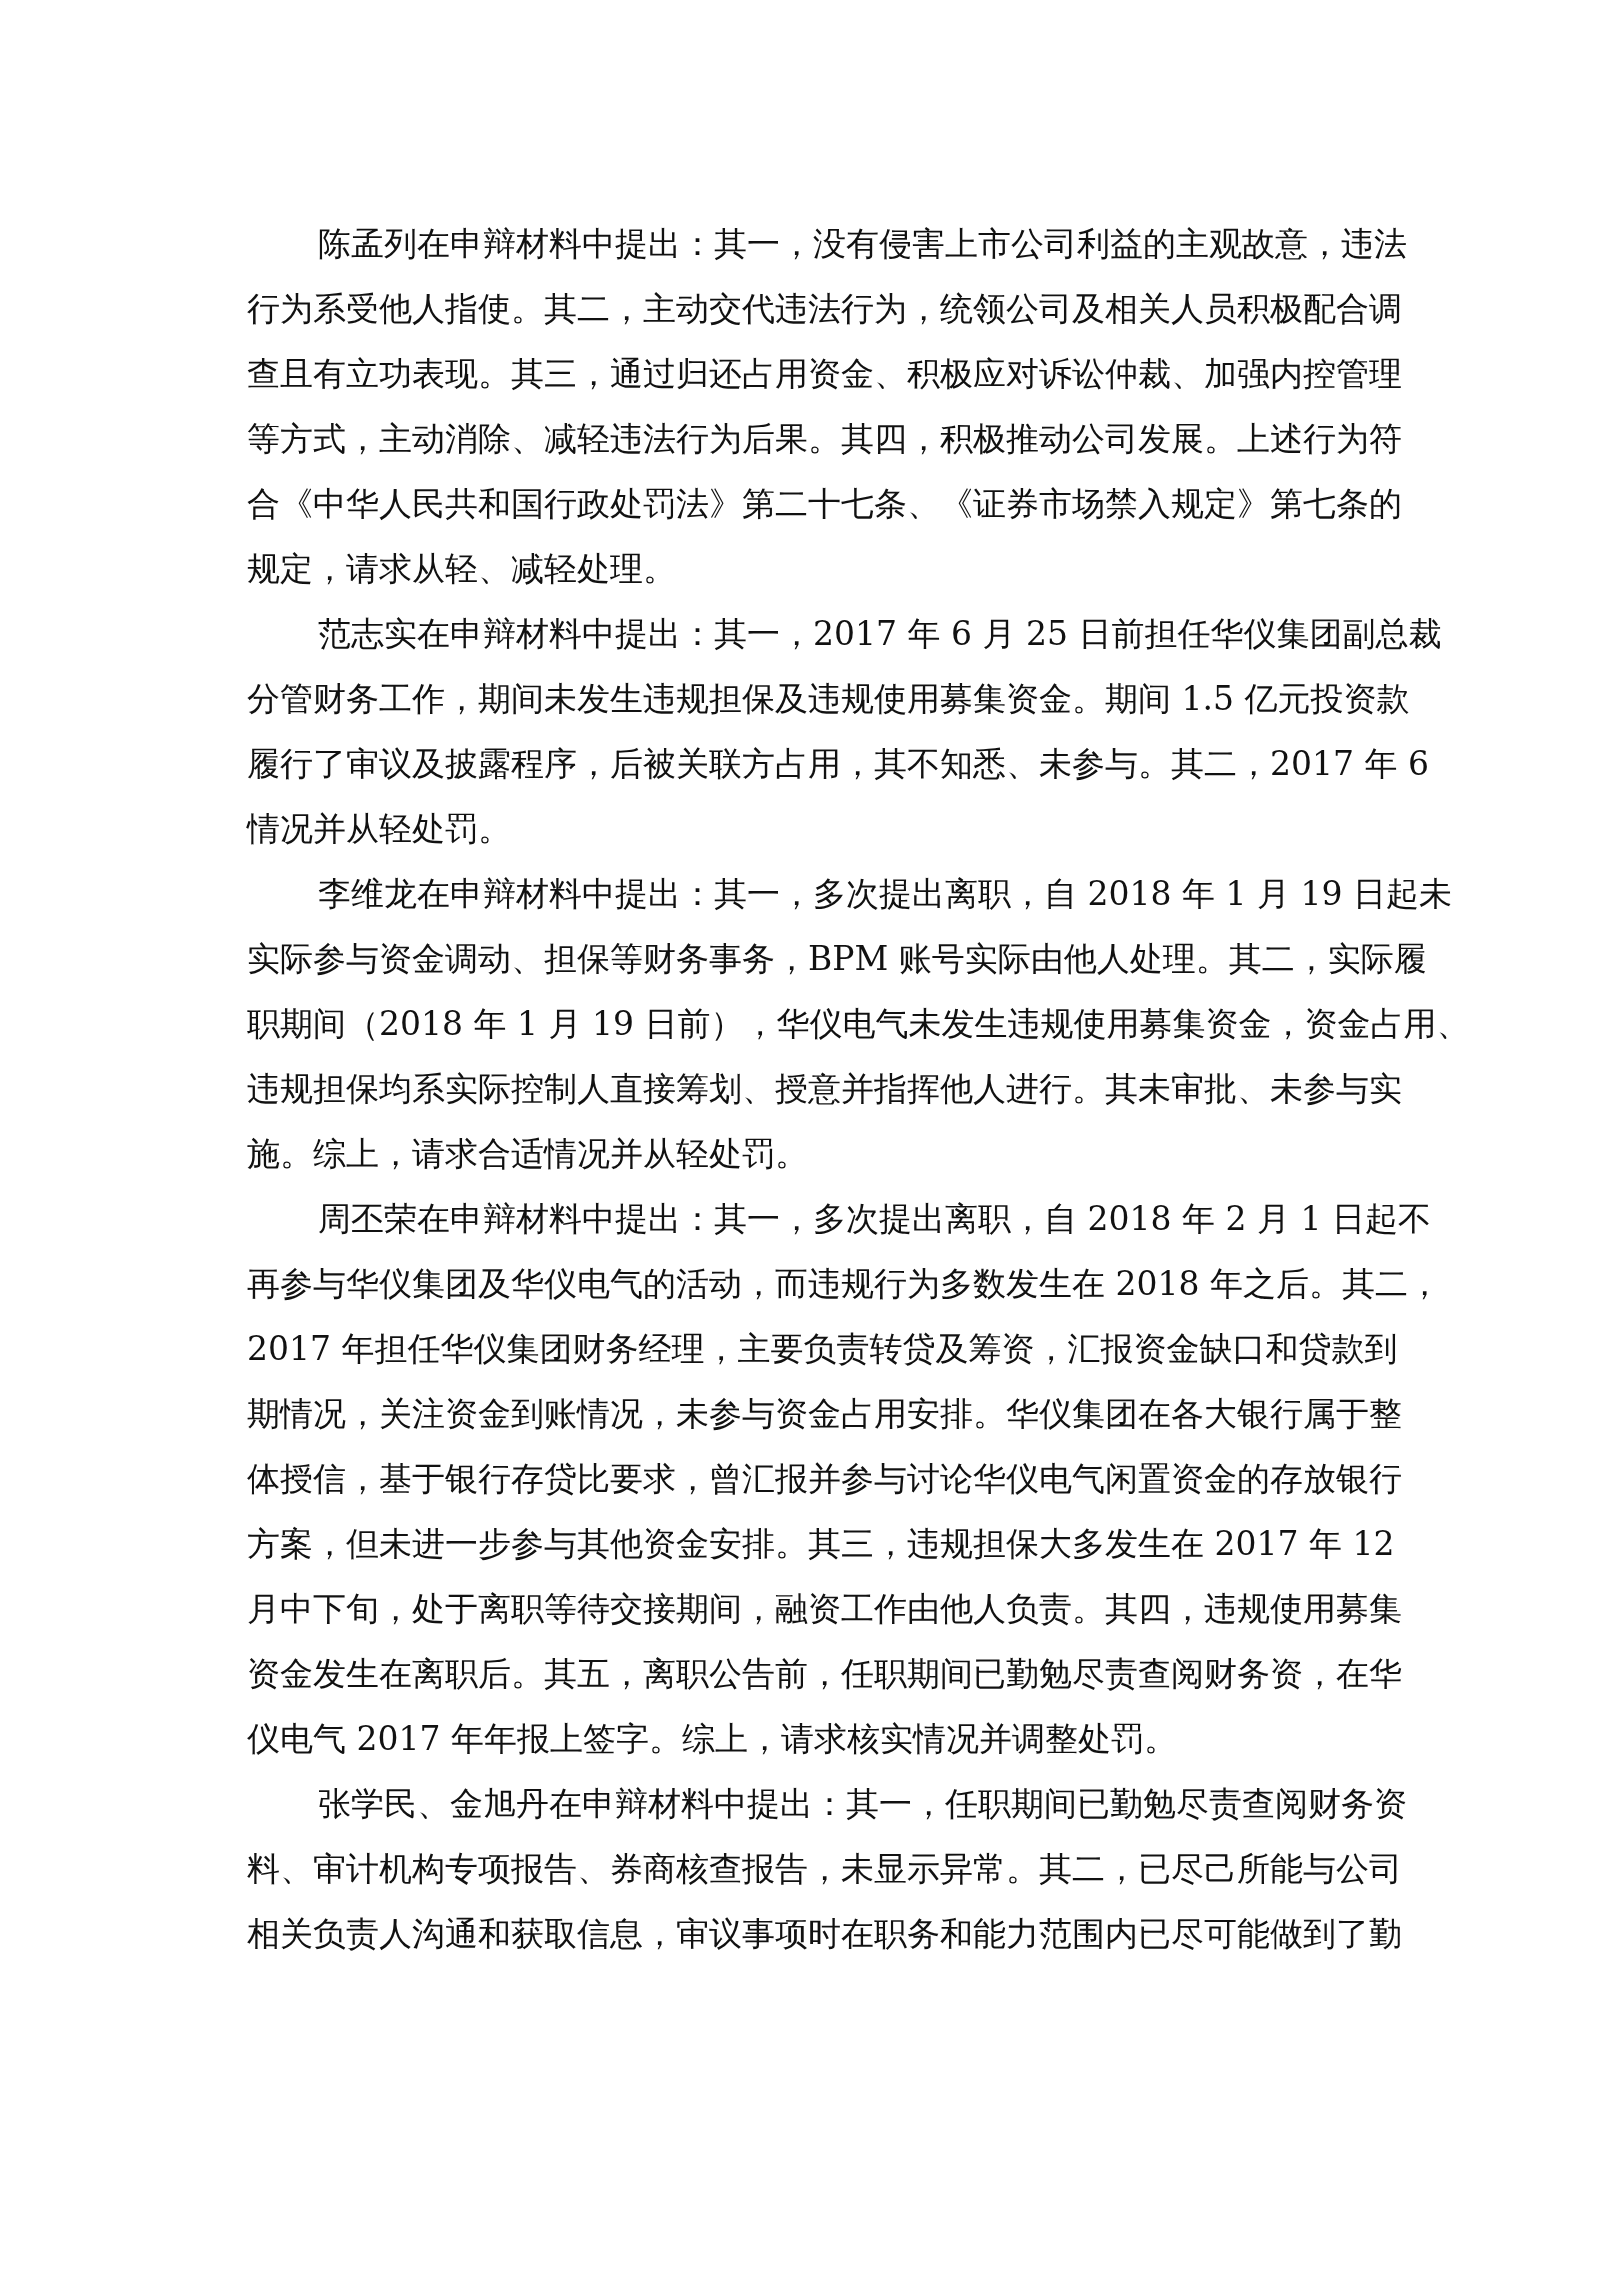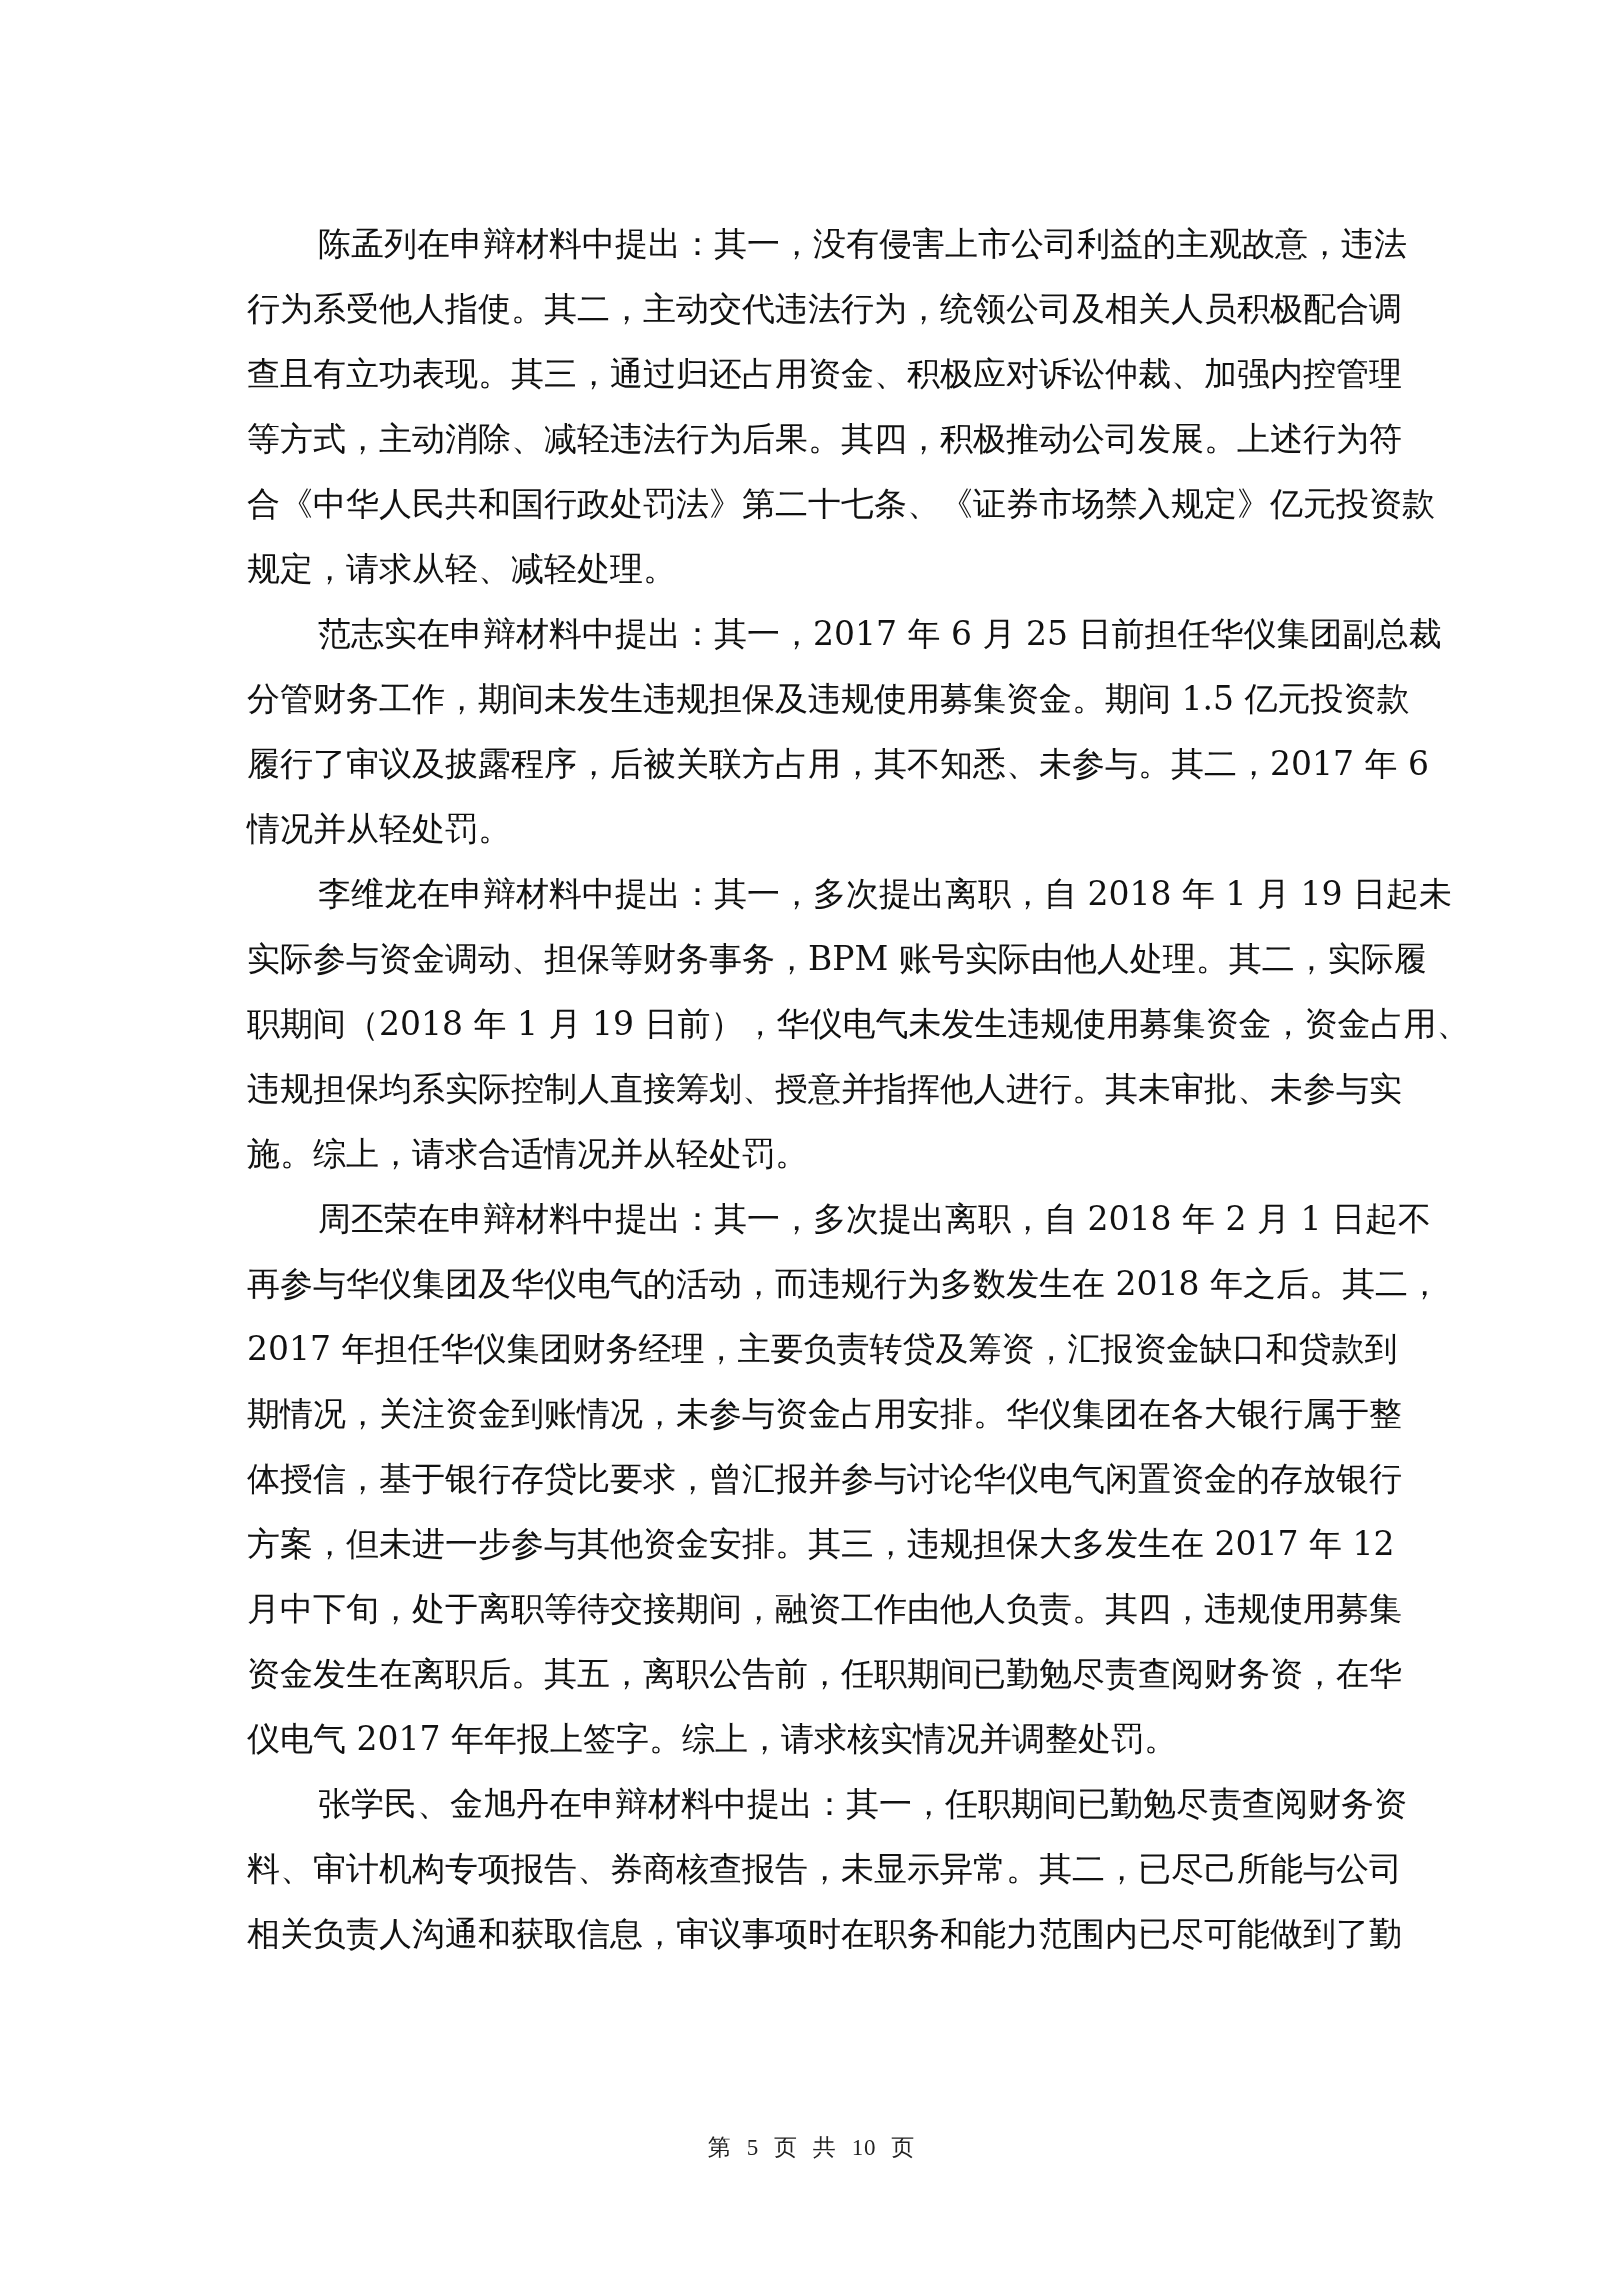--- a/index.html
+++ b/index.html
@@ -20,21 +20,21 @@
 <body>
 
 <div class="page">
   <div class="body-text">
 
     <div class="para">
       <div class="line indent">陈孟列在申辩材料中提出：其一，没有侵害上市公司利益的主观故意，违法</div>
       <div class="line">行为系受他人指使。其二，主动交代违法行为，统领公司及相关人员积极配合调</div>
       <div class="line">查且有立功表现。其三，通过归还占用资金、积极应对诉讼仲裁、加强内控管理</div>
       <div class="line">等方式，主动消除、减轻违法行为后果。其四，积极推动公司发展。上述行为符</div>
-      <div class="line">合《中华人民共和国行政处罚法》第二十七条、《证券市场禁入规定》亿元投资款</div>
+      <div class="line">合《中华人民共和国行政处罚法》第二十七条、《证券市场禁入规定》第七条的</div>
       <div class="line last">规定，请求从轻、减轻处理。</div>
     </div>
 
     <div class="para">
       <div class="line indent">范志实在申辩材料中提出：其一，2017 年 6 月 25 日前担任华仪集团副总裁</div>
       <div class="line">分管财务工作，期间未发生违规担保及违规使用募集资金。期间 1.5 亿元投资款</div>
       <div class="line">履行了审议及披露程序，后被关联方占用，其不知悉、未参与。其二，2017 年 6</div>
       <div class="line last">情况并从轻处罚。</div>
     </div>
 
@@ -59,15 +59,14 @@
     </div>
 
     <div class="para">
       <div class="line indent">张学民、金旭丹在申辩材料中提出：其一，任职期间已勤勉尽责查阅财务资</div>
       <div class="line">料、审计机构专项报告、券商核查报告，未显示异常。其二，已尽己所能与公司</div>
       <div class="line">相关负责人沟通和获取信息，审议事项时在职务和能力范围内已尽可能做到了勤</div>
     </div>
 
   </div>
 
-  <div class="footer">第 5 页 共 10 页</div>
 </div>
 
 
 </body></html>

